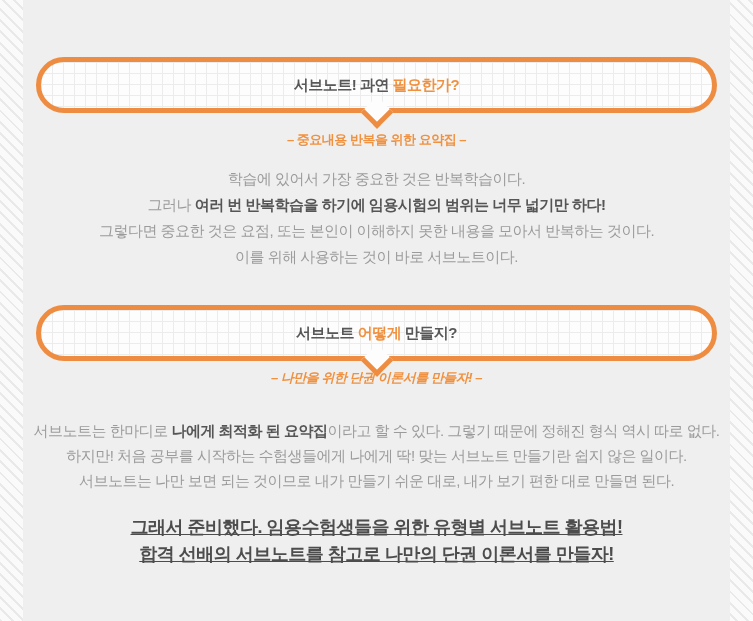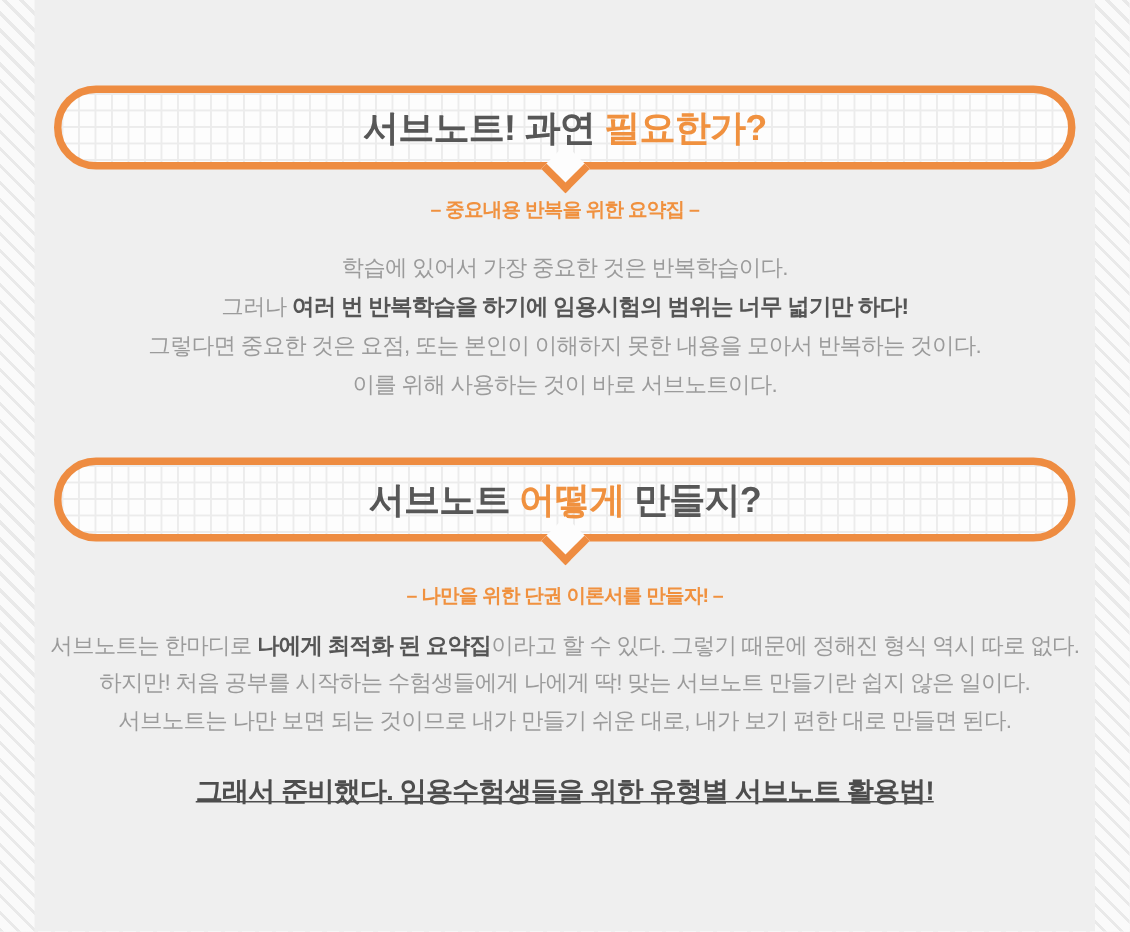--- a/index.html
+++ b/index.html
@@ -41,31 +41,31 @@
   .bubble-2{top:305px;}
   .bubble-tail{
     position:absolute;left:50%;bottom:-16px;
     width:18px;height:18px;
     background:#fdfdfd;
     border-right:5px solid var(--orange);
     border-bottom:5px solid var(--orange);
     transform:translateX(-50%) rotate(45deg);
   }
   .bubble-title{
-    font-size:24px;font-weight:bold;color:#575757;
+    font-size:15px;font-weight:bold;color:#575757;
     letter-spacing:-0.5px;white-space:nowrap;
   }
   .bubble-title .accent{color:var(--orange-text);}
   .subtitle{
     position:absolute;left:0;right:0;text-align:center;
     font-size:13px;font-weight:bold;color:var(--orange-text);
     letter-spacing:-0.5px;
   }
   .subtitle-1{top:131px;}
-  .subtitle-2{top:388px;}
+  .subtitle-2{top:369px;font-style:italic;}
   .para{
     position:absolute;left:0;right:0;text-align:center;
     font-size:15px;color:var(--body-gray);
     letter-spacing:-0.5px;
   }
   .para-1{top:166px;line-height:26px;text-align:center;}
   .para-2{top:418px;line-height:25px;}
   .para .strong{color:var(--bold-dark);font-weight:bold;}
   .closing{
     position:absolute;top:514px;left:0;right:0;text-align:center;
@@ -101,16 +101,17 @@
     <div class="subtitle subtitle-2">– 나만을 위한 단권 이론서를 만들자! –</div>
 
     <div class="para para-2">
       <div class="line"><span>서브노트는 한마디로 </span><span class="strong">나에게 최적화 된 요약집</span><span>이라고 할 수 있다. 그렇기 때문에 정해진 형식 역시 따로 없다.</span></div>
       <div class="line"><span>하지만! 처음 공부를 시작하는 수험생들에게 나에게 딱! 맞는 서브노트 만들기란 쉽지 않은 일이다.</span></div>
       <div class="line"><span>서브노트는 나만 보면 되는 것이므로 내가 만들기 쉬운 대로, 내가 보기 편한 대로 만들면 된다.</span></div>
     </div>
 
     <div class="closing">
       <div class="line">그래서 준비했다. 임용수험생들을 위한 유형별 서브노트 활용법!</div>
+      <div class="line">합격 선배의 서브노트를 참고로 나만의 단권 이론서를 만들자!</div>
     </div>
 
   </div>
 </div>
 
 </body></html>

